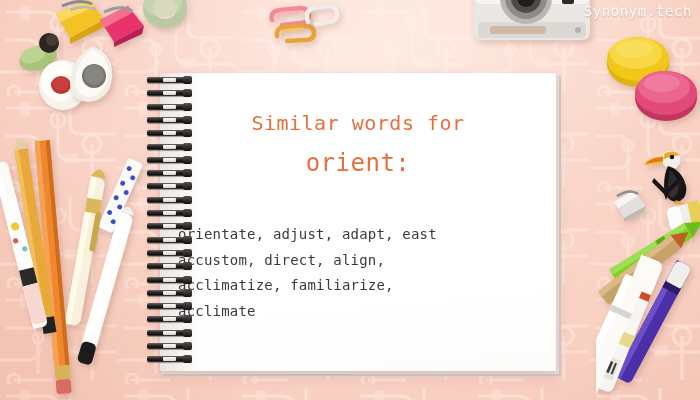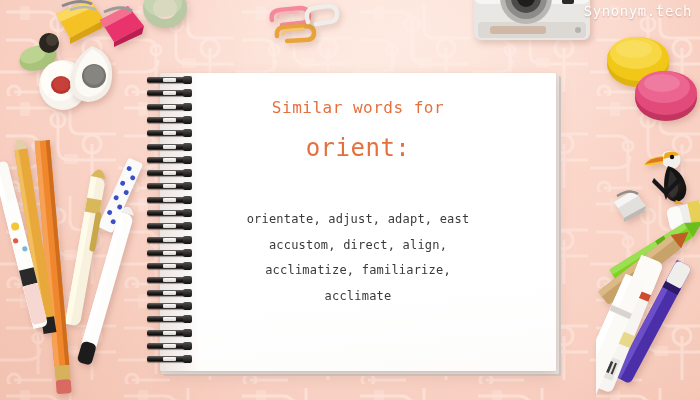--- a/index.html
+++ b/index.html
@@ -73,30 +73,30 @@
     border-radius:2px;
   }
 
   
   .pad-text{
     position:absolute;left:0;top:0;width:396px;height:298px;
     display:flex;flex-direction:column;align-items:center;
     box-sizing:border-box;padding-top:22px;
   }
   .t-similar{
-    font-size:16px;letter-spacing:.5px;color:#e4703d;
-    line-height:26px;white-space:pre;
+    font-size:20px;letter-spacing:.5px;color:#e4703d;
+    line-height:26px;white-space:pre;margin-top:15px;
   }
   .t-word{
     font-size:24px;letter-spacing:.5px;color:#e4703d;
     line-height:30px;margin-top:12px;white-space:pre;
   }
   .t-list{
-    margin-top:44px;font-size:12px;line-height:25.5px;
-    color:#3a3a3a;text-align:center;width:360px;white-space:pre-line;
+    margin-top:44px;font-size:14px;line-height:25.5px;
+    color:#3a3a3a;text-align:left;width:360px;white-space:pre-line;
     letter-spacing:.2px;
   }
 
   
   .logo{
     position:absolute;right:8px;top:3px;
     font-size:14px;letter-spacing:.6px;color:#ffffff;
     text-shadow:0 1px 2px rgba(160,110,95,.55);
     opacity:.97;white-space:pre;
   }

